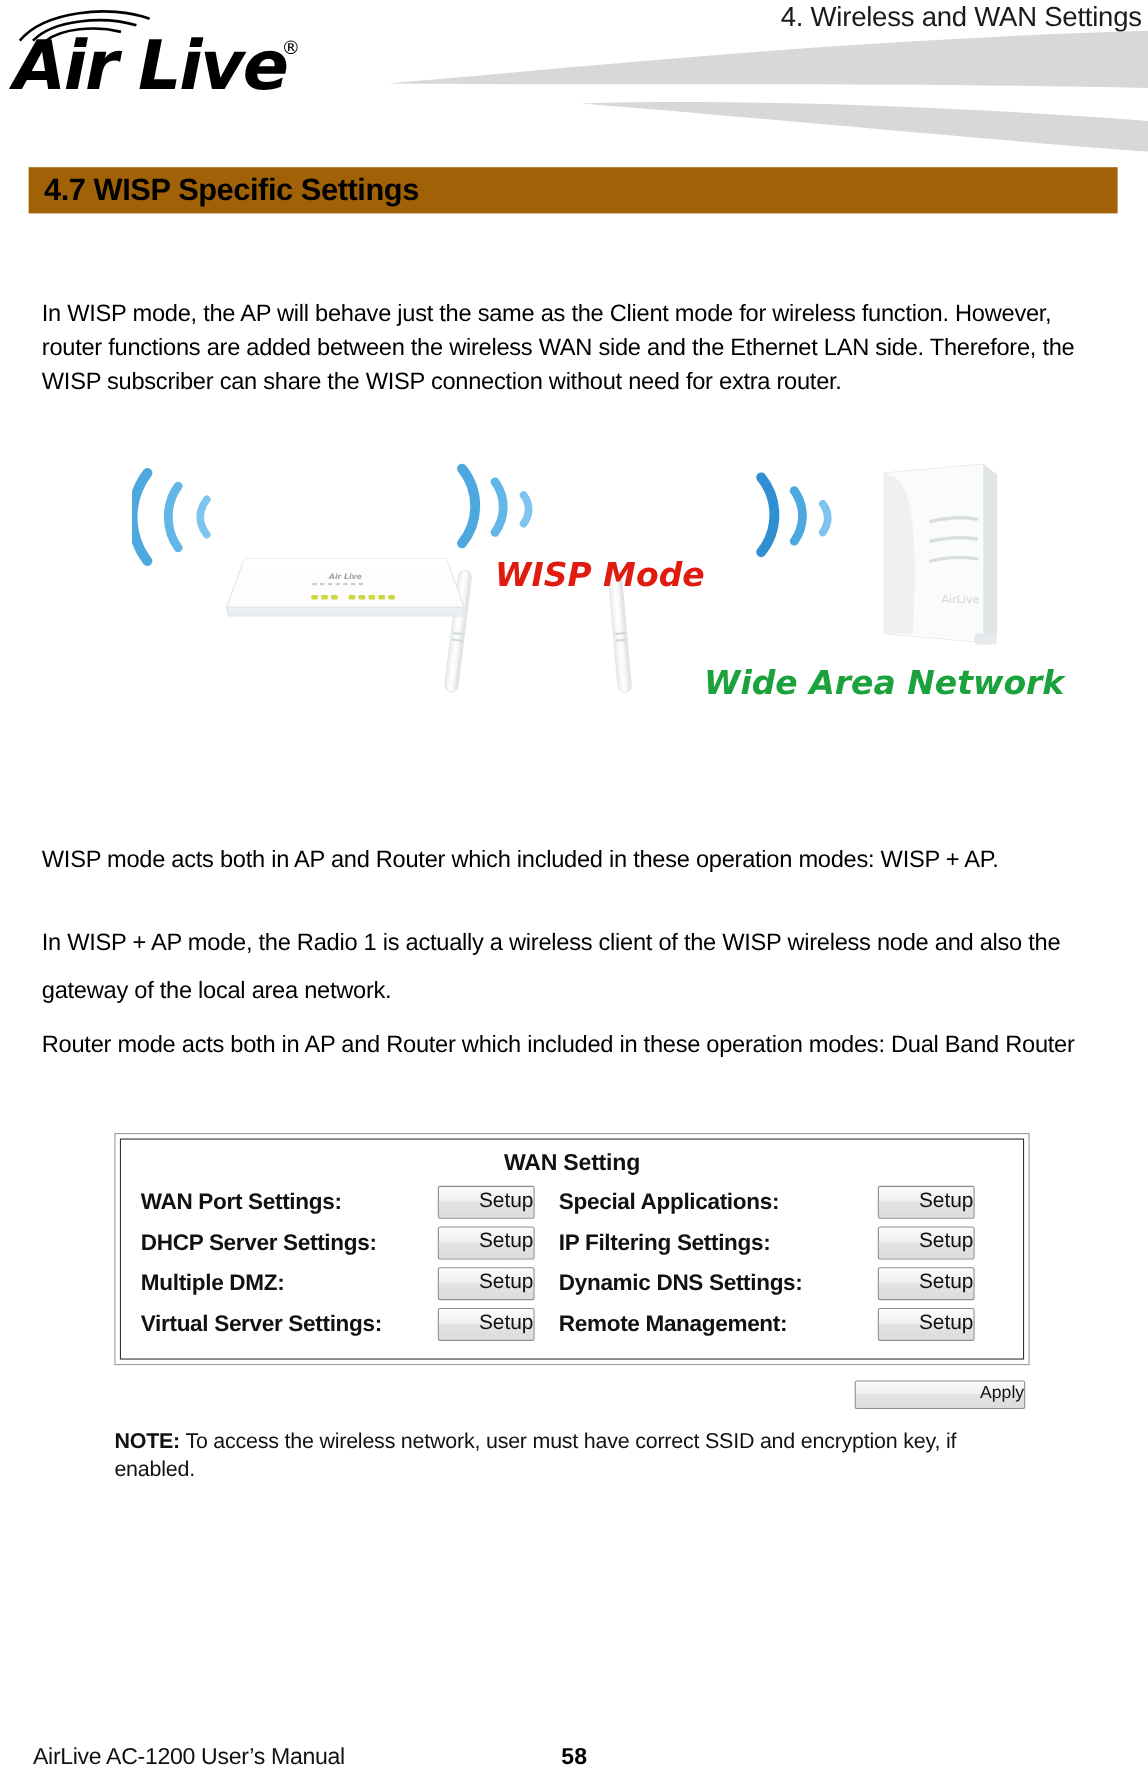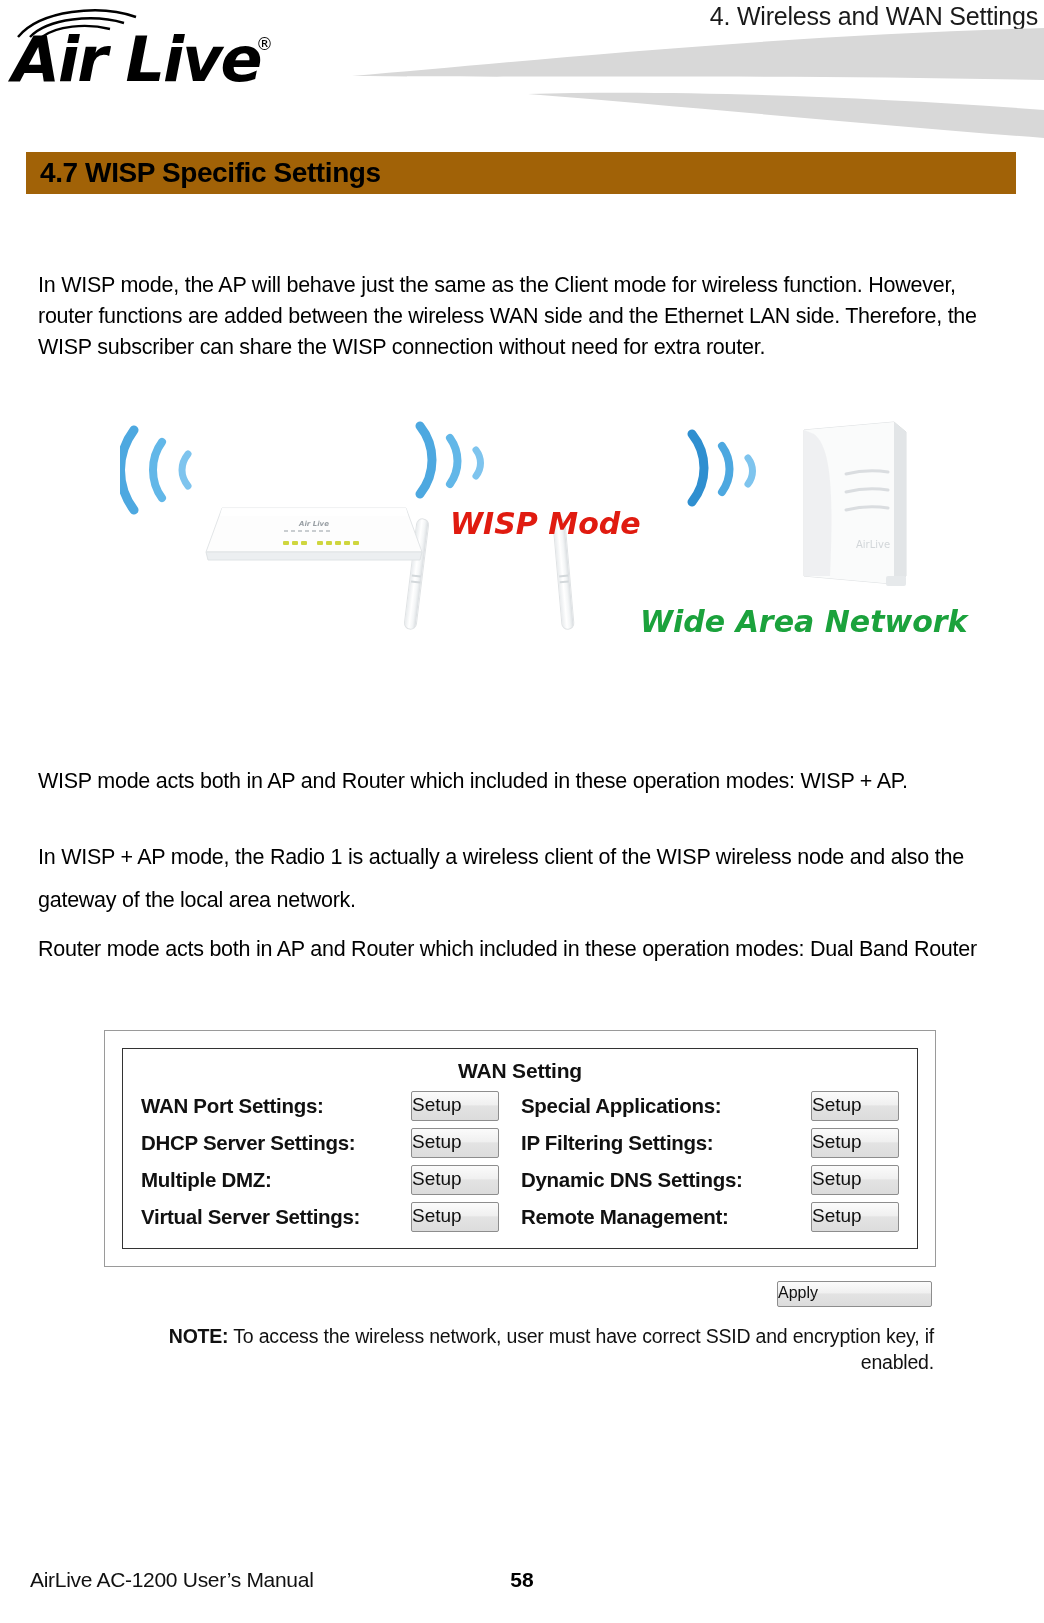--- a/index.html
+++ b/index.html
@@ -180,21 +180,21 @@
 
   
   .wan-area {
     position: absolute;
     left: 104px;
     top: 1030px;
     width: 832px;
   }
   .wan-panel {
     border: 1px solid #9a9a9a;
-    padding: 17px;
+    padding: 4px;
     background: #ffffff;
     box-sizing: border-box;
   }
   .wan-panel-inner {
     border: 1px solid #333333;
     padding: 10px 18px 16px 18px;
     box-sizing: border-box;
   }
   .wan-title {
     text-align: center;
@@ -218,49 +218,48 @@
     white-space: nowrap;
   }
   .btn {
     font-family: "Liberation Sans", sans-serif;
     font-size: 19px;
     color: #101010;
     background: linear-gradient(180deg, #fbfbfb 0%, #f0f0f0 45%, #e3e3e3 50%, #dcdcdc 100%);
     border: 1px solid #8d8d8d;
     border-radius: 2px;
     padding: 2px 0 4px 0;
-    text-align: left;
+    text-align: right;
     box-sizing: border-box;
     cursor: pointer;
   }
   .btn-setup { width: 88px; }
   .apply-row {
     display: flex;
     justify-content: flex-end;
     margin-top: 14px;
     padding-right: 4px;
   }
   .btn-apply { width: 155px; font-size: 16px; }
 
   .note {
     margin-top: 16px;
     font-size: 19.5px;
     line-height: 26px;
     color: #111;
     letter-spacing: -0.2px;
     width: 830px;
-    text-align: right;
   }
   .note b { font-weight: bold; }
 
   
   .page-footer {
     position: absolute;
     left: 0;
-    bottom: 21px;
+    bottom: 3px;
     width: 1044px;
     height: 34px;
   }
   .footer-left {
     position: absolute;
     left: 30px;
     top: 0;
     font-size: 21px;
     letter-spacing: -0.3px;
     color: #111;

